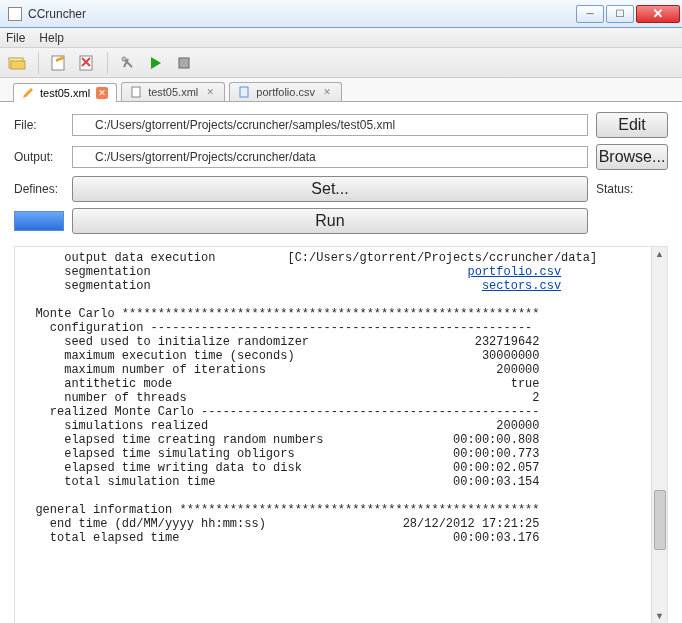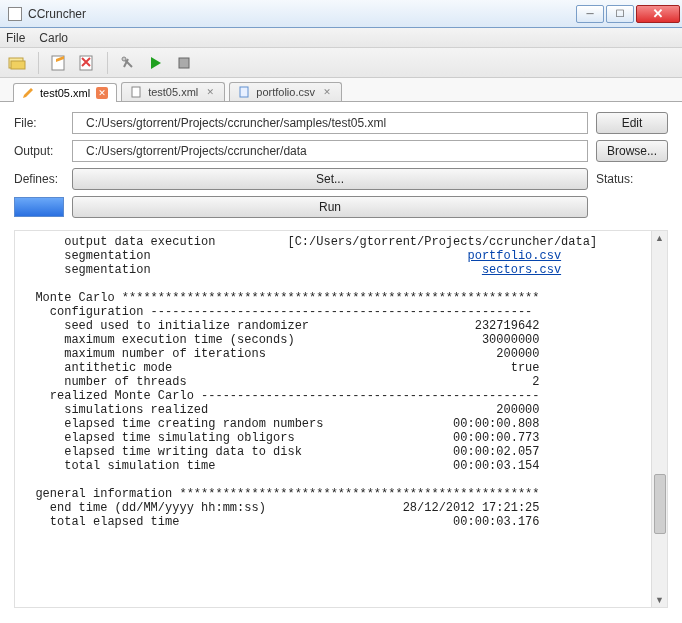--- a/index.html
+++ b/index.html
@@ -21,22 +21,22 @@
 
 .tabbar { height: 24px; display: flex; align-items: flex-end; padding: 0 13px; gap: 4px; border-bottom: 1px solid #aaa; background: #f8f8f8; }
 .tab { display: flex; align-items: center; gap: 6px; padding: 3px 8px; border: 1px solid #aaa; border-bottom: none; border-radius: 3px 3px 0 0; background: linear-gradient(#f4f4f4,#e8e8e8); font-size: 11px; color: #444; }
 .tab.active { background: #fff; color: #000; position: relative; top: 1px; }
 .tab .tclose { width: 12px; height: 12px; display: flex; align-items: center; justify-content: center; font-size: 9px; color: #888; border-radius: 2px; }
 .tab.active .tclose { background: #f08050; color: #fff; }
 .tab .ticon { width: 12px; height: 12px; }
 
 .form { padding: 10px 14px 6px 14px; display: grid; grid-template-columns: 50px 1fr 72px; gap: 6px 8px; align-items: center; }
 .form label { color: #333; }
-.form input[type=text] { border: 1px solid #aaa; padding: 3px 13px; font-size: 12px; background: #fff; color: #333; width: 100%; }
-.form button { border: 1px solid #888; border-radius: 3px; background: linear-gradient(#f8f8f8,#ddd); padding: 3px 0; font-size: 12px; color: #222; }
+.form input[type=text] { border: 1px solid #aaa; padding: 3px 22px; font-size: 12px; background: #fff; color: #333; width: 100%; }
+.form button { border: 1px solid #888; border-radius: 3px; background: linear-gradient(#f8f8f8,#ddd); padding: 3px 0; font-size: 16px; color: #222; }
 .progress { height: 20px; border: 1px solid #5a8ad0; background: linear-gradient(#6aa8f8,#2a70e0); width: 100%; }
 
 .console-wrap { position: relative; margin: 6px 14px 14px 14px; border: 1px solid #e0e0e0; height: 378px; }
 .console { font-family: "Courier New", monospace; font-size: 12px; white-space: pre; padding: 4px 6px; color: #222; line-height: 14px; overflow: hidden; height: 100%; }
 .console a { color: #0645ad; text-decoration: underline; }
 .scroll { position: absolute; right: 0; top: 0; bottom: 0; width: 16px; background: #f0f0f0; border-left: 1px solid #ddd; display: flex; flex-direction: column; align-items: center; justify-content: space-between; padding: 2px 0; }
 .scroll .thumb { width: 12px; height: 60px; background: #cfcfcf; border: 1px solid #aaa; border-radius: 2px; margin-top: 170px; }
 .scroll .arr { font-size: 9px; color: #666; }
 
 svg { display: block; }
@@ -49,21 +49,21 @@
   <div class="titlebar-title">CCruncher</div>
   <div class="winbtns">
     <div class="winbtn">─</div>
     <div class="winbtn">☐</div>
     <div class="winbtn close">✕</div>
   </div>
 </div>
 
 <div class="menubar">
   <span>File</span>
-  <span>Carlo</span>
+  <span>Help</span>
 </div>
 
 <div class="toolbar">
   <div class="tbtn">
       <svg width="20" height="16">
         <rect x="1" y="3" width="14" height="10" fill="#f8e8a0" stroke="#c0a040"></rect>
         <rect x="3" y="6" width="14" height="8" fill="#f0d060" stroke="#c0a040"></rect>
       </svg>
     </div>
   <div class="sep"></div>

